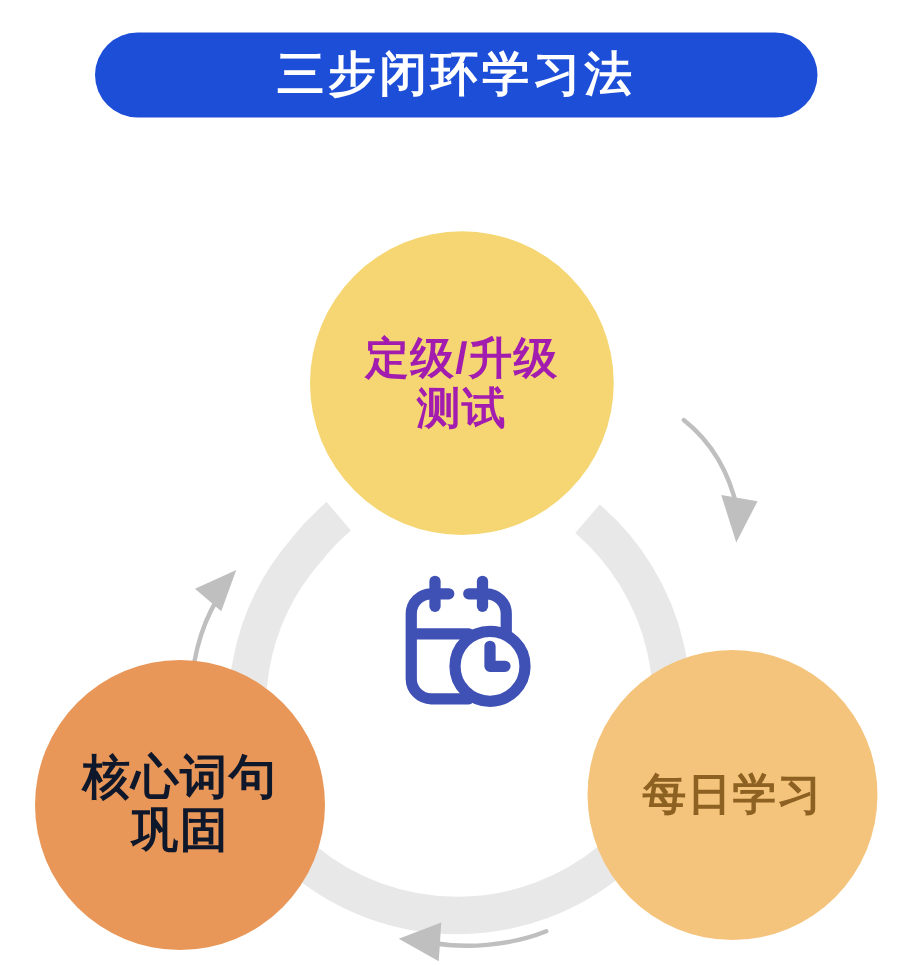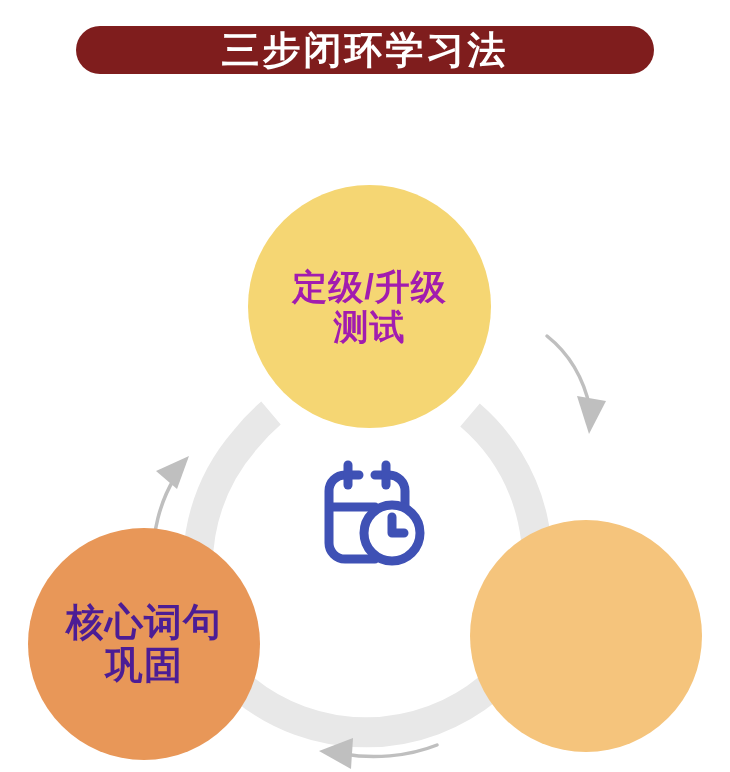--- a/index.html
+++ b/index.html
@@ -14,22 +14,22 @@
     overflow: hidden;
     position: relative;
   }
 
   
   #title-banner {
     position: absolute;
     left: 76px;
     top: 26px;
     width: 578px;
-    height: 48px;
-    background: #7f1d1d;
+    height: 68px;
+    background: #1d4ed8;
     border-radius: 34px;
     display: flex;
     align-items: center;
     justify-content: center;
     box-sizing: border-box;
   }
   #title-text {
     color: #ffffff;
     font-size: 38px;
     font-weight: bold;
@@ -111,21 +111,21 @@
 
   
   #node-consolidate {
     left: 28px;
     top: 388px;
     width: 232px;
     height: 232px;
     background: #E89758;
   }
   #node-consolidate .node-title {
-    color: #4c1d95;
+    color: #0f172a;
     font-size: 38px;
     letter-spacing: 1px;
   }
 
   
   #center-icon {
     position: absolute;
     left: 305px;
     top: 315px;
     width: 125px;
@@ -170,20 +170,21 @@
       <polygon points="319,611 353,598 351,629"></polygon>
     </g>
   </svg>
 
   <div id="node-assessment" class="node-circle">
     <div class="node-title">定级/升级
 测试</div>
   </div>
 
   <div id="node-daily" class="node-circle">
+    <div class="node-title">每日学习</div>
   </div>
 
   <div id="node-consolidate" class="node-circle">
     <div class="node-title">核心词句
 巩固</div>
   </div>
 
   <svg id="center-icon" viewBox="0 0 125 120" xmlns="http://www.w3.org/2000/svg">
     <g fill="none" stroke="#3F51B5" stroke-width="9" stroke-linecap="round" stroke-linejoin="round">
 

